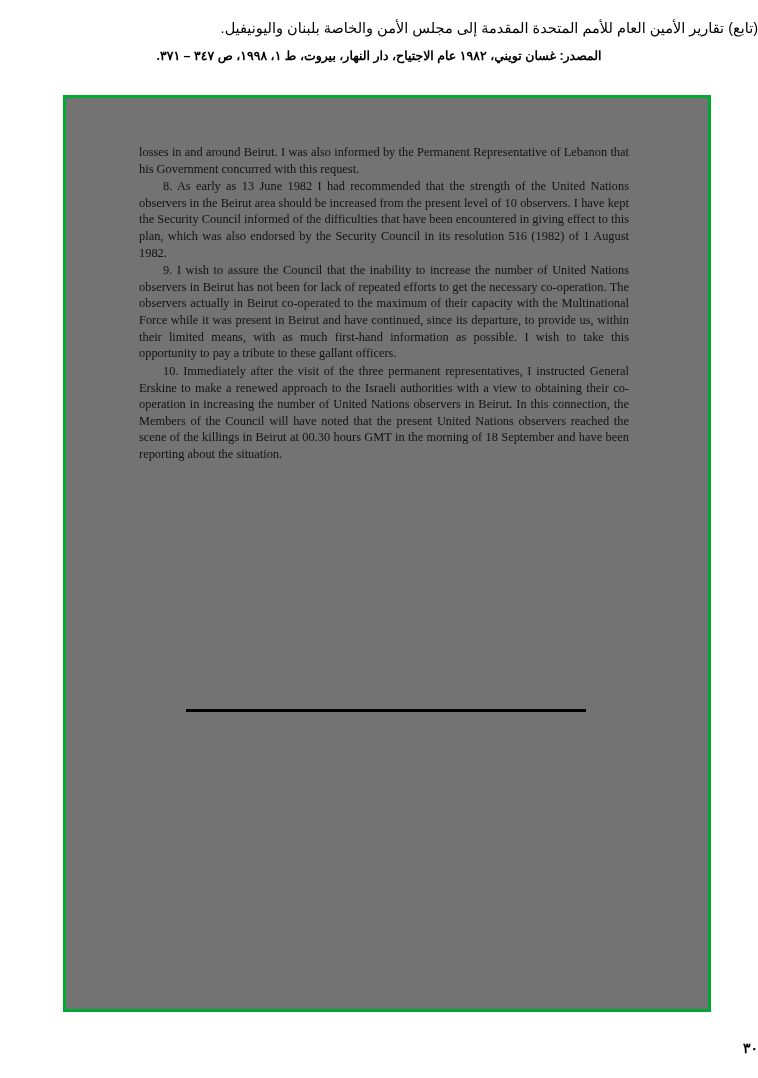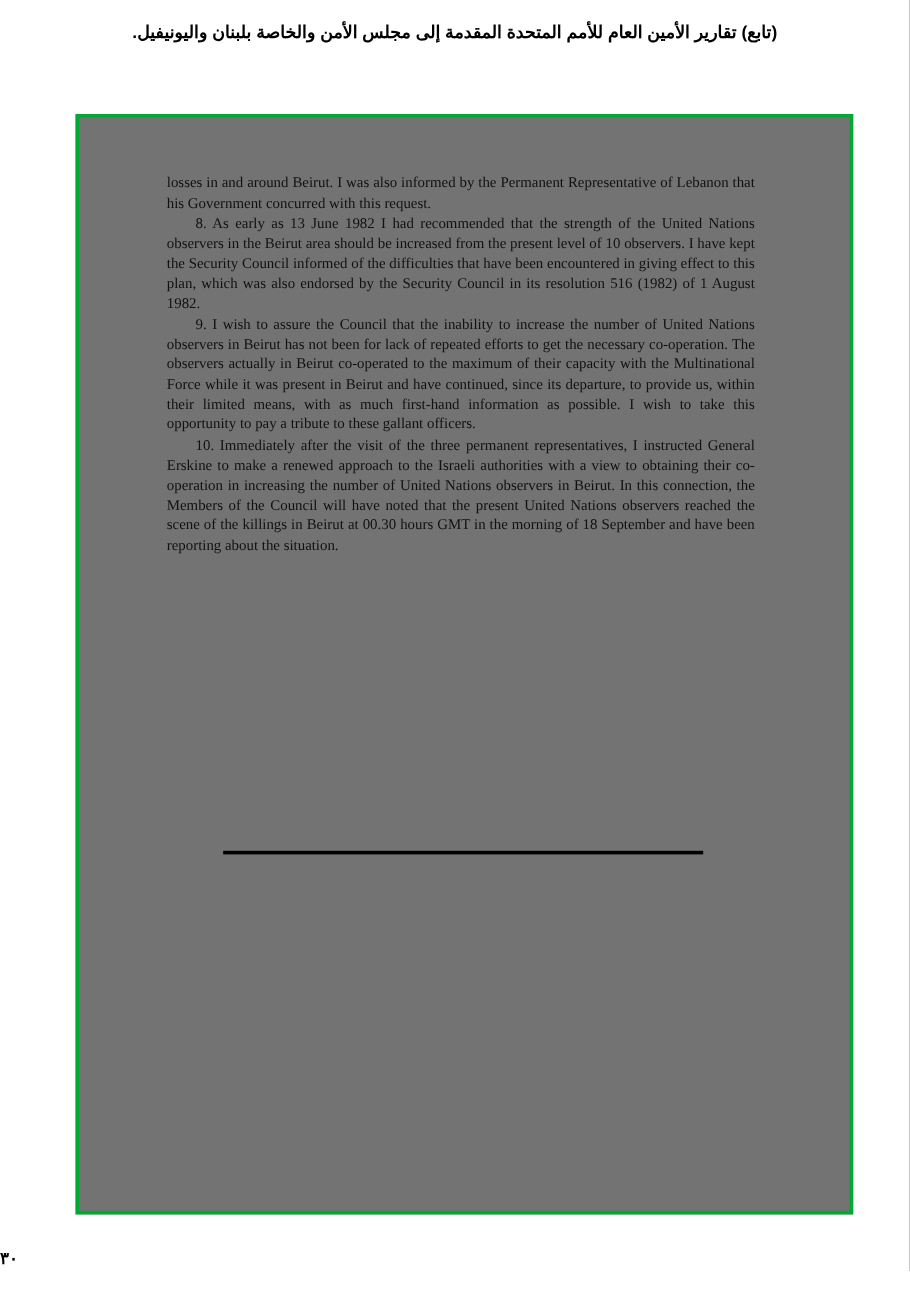--- a/index.html
+++ b/index.html
@@ -24,24 +24,25 @@
   }
 
   
   .header {
     direction: rtl;
     text-align: center;
     padding-top: 18px;
   }
   .header-title {
     font-family: "Liberation Sans", sans-serif;
-    font-weight: bold;
+    font-weight: normal;
     font-size: 14.5px;
     line-height: 1.5;
     letter-spacing: 0px;
+    text-align: right;
   }
   .header-source {
     font-family: "Liberation Sans", sans-serif;
     font-weight: bold;
     font-size: 12.5px;
     margin-top: 8px;
   }
 
   
   .frame {
@@ -83,34 +84,35 @@
     height: 3px;
     background: #000000;
   }
 
   
   .page-number {
     position: absolute;
     left: 0;
     right: 0;
     top: 1040px;
-    text-align: left;
+    text-align: right;
     font-family: "Liberation Sans", sans-serif;
     font-size: 14px;
     font-weight: bold;
     direction: rtl;
   }
 </style>
 </head>
 <body>
 
 <div class="page">
 
   <div class="header">
     <div class="header-title">(تابع) تقارير الأمين العام للأمم المتحدة المقدمة إلى مجلس الأمن والخاصة بلبنان واليونيفيل.</div>
+    <div class="header-source">المصدر: غسان تويني، ١٩٨٢ عام الاجتياح، دار النهار، بيروت، ط ١، ١٩٩٨، ص ٣٤٧ – ٣٧١.</div>
   </div>
 
   <div class="frame">
     <div class="body-text">
       <p>losses in and around Beirut. I was also informed by the Permanent Representative of Lebanon that his Government concurred with this request.</p>
       <p class="indent">8. As early as 13 June 1982 I had recommended that the strength of the United Nations observers in the Beirut area should be increased from the present level of 10 observers. I have kept the Security Council informed of the difficulties that have been encountered in giving effect to this plan, which was also endorsed by the Security Council in its resolution 516 (1982) of 1 August 1982.</p>
       <p class="indent">9. I wish to assure the Council that the inability to increase the number of United Nations observers in Beirut has not been for lack of repeated efforts to get the necessary co-operation. The observers actually in Beirut co-operated to the maximum of their capacity with the Multinational Force while it was present in Beirut and have continued, since its departure, to provide us, within their limited means, with as much first-hand information as possible. I wish to take this opportunity to pay a tribute to these gallant officers.</p>
       <p class="indent">10. Immediately after the visit of the three permanent representatives, I instructed General Erskine to make a renewed approach to the Israeli authorities with a view to obtaining their co-operation in increasing the number of United Nations observers in Beirut. In this connection, the Members of the Council will have noted that the present United Nations observers reached the scene of the killings in Beirut at 00.30 hours GMT in the morning of 18 September and have been reporting about the situation.</p>
     </div>
     <div class="rule"></div>

